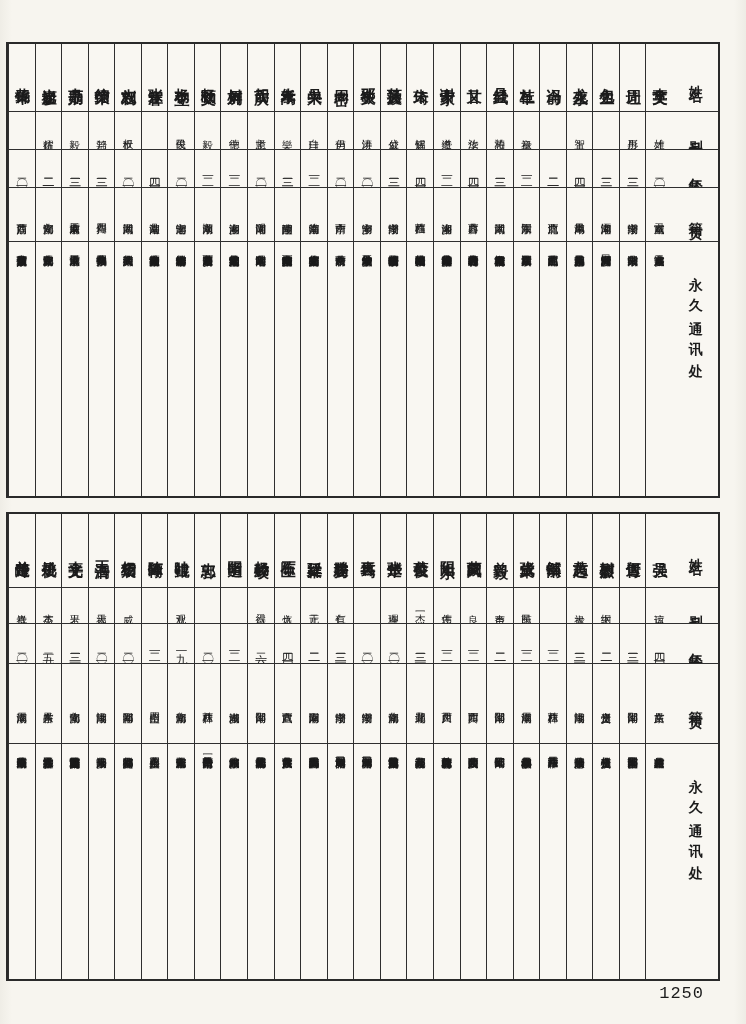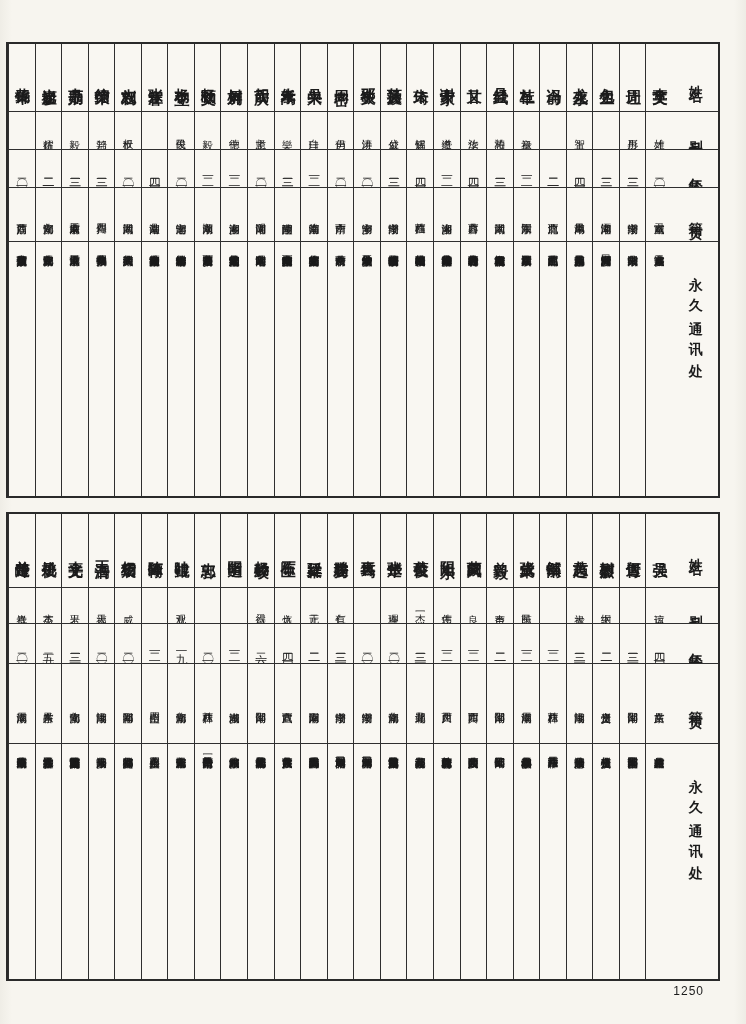--- a/index.html
+++ b/index.html
@@ -38,22 +38,22 @@
   .t-lo .c-origin{height:80px;}
   .t-lo .c-addr{height:235px;align-items:flex-start;padding-top:5px;}
   .name{font-size:15px;font-weight:700;letter-spacing:1px;}
   .alias{font-size:10.5px;}
   .age{font-size:12px;}
   .origin{font-size:10.5px;}
   .addr{font-size:10.5px;}
   .hlabel{font-size:14px;font-weight:700;letter-spacing:4px;}
   .hlabel-tall{font-size:14px;font-weight:700;letter-spacing:22px;padding-top:18px;}
   .pageno{
-    position:absolute;right:42px;top:984px;font-size:12px;
-    font-family:Liberation Sans, sans-serif;letter-spacing:1px;
+    position:absolute;right:42px;top:984px;font-size:17px;
+    font-family:Liberation Mono, monospace;letter-spacing:1px;
   }
 </style>
 </head>
 <body>
 
 <div class="sheet"></div>
 
 <div class="tbl t-up" id="tbl-upper" style="top:42px;">
   <div class="col hcol">
     <div class="cell c-name">

